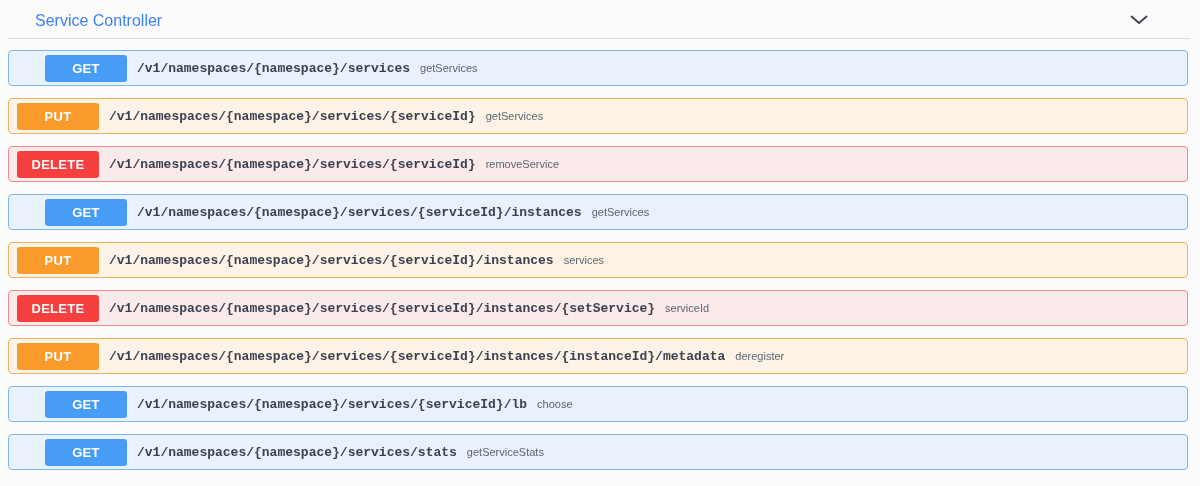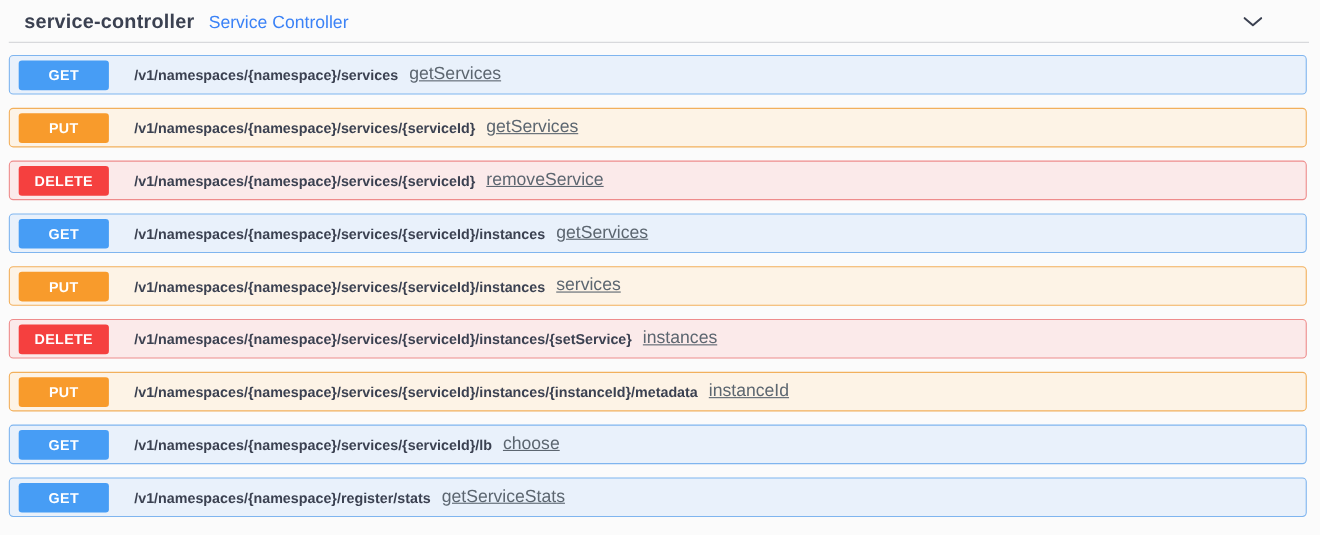--- a/index.html
+++ b/index.html
@@ -66,48 +66,46 @@
     min-width: 74px;
     text-align: center;
     padding: 6px 4px;
     border-radius: 3px;
     color: #ffffff;
     font-size: 13px;
     font-weight: 700;
     letter-spacing: 0.3px;
     font-family: "Liberation Sans", sans-serif;
   }
-  .method-badge.get    { background: var(--get-badge); }
+  .method-badge.get    { background: var(--get-badge); margin-left: 28px; }
   .method-badge.put    { background: var(--put-badge); }
   .method-badge.delete { background: var(--delete-badge); }
 
   .endpoint-path {
-    margin-left: 23px;
-    font-family: Liberation Sans, sans-serif;
+    margin-left: 10px;
+    font-family: Liberation Mono, monospace;
     font-weight: 700;
     font-size: 13px;
     color: #3b4151;
     white-space: nowrap;
     text-align: right;
   }
   .operation-id {
     margin-left: 10px;
-    font-size: 16px;
+    font-size: 11px;
     color: #5c6670;
     white-space: nowrap;
-    text-decoration: underline;
   }
 </style>
 </head>
 <body>
 
 <div class="page">
 
   <div class="tag-header">
-    <span class="tag-title">service-controller</span>
     <span class="tag-desc">Service Controller</span>
     <span class="spacer"></span>
     <button class="chevron-btn">
       <svg width="18" height="10" viewBox="0 0 18 10">
         <polyline points="1.5,1.5 9,8 16.5,1.5" fill="none" stroke="#3b4151" stroke-width="1.8" stroke-linecap="round" stroke-linejoin="round"></polyline>
       </svg>
     </button>
   </div>
 
   <div class="opblocks">
@@ -132,32 +130,32 @@
       <span class="operation-id">getServices</span>
     </div>
       <div class="opblock put">
       <span class="method-badge put">PUT</span>
       <span class="endpoint-path">/v1/namespaces/{namespace}/services/{serviceId}/instances</span>
       <span class="operation-id">services</span>
     </div>
       <div class="opblock delete">
       <span class="method-badge delete">DELETE</span>
       <span class="endpoint-path">/v1/namespaces/{namespace}/services/{serviceId}/instances/{setService}</span>
-      <span class="operation-id">instances</span>
+      <span class="operation-id">serviceId</span>
     </div>
       <div class="opblock put">
       <span class="method-badge put">PUT</span>
       <span class="endpoint-path">/v1/namespaces/{namespace}/services/{serviceId}/instances/{instanceId}/metadata</span>
-      <span class="operation-id">instanceId</span>
+      <span class="operation-id">deregister</span>
     </div>
       <div class="opblock get">
       <span class="method-badge get">GET</span>
       <span class="endpoint-path">/v1/namespaces/{namespace}/services/{serviceId}/lb</span>
       <span class="operation-id">choose</span>
     </div>
       <div class="opblock get">
       <span class="method-badge get">GET</span>
-      <span class="endpoint-path">/v1/namespaces/{namespace}/register/stats</span>
+      <span class="endpoint-path">/v1/namespaces/{namespace}/services/stats</span>
       <span class="operation-id">getServiceStats</span>
     </div>
     </div>
 
 </div>
 
 </body></html>

